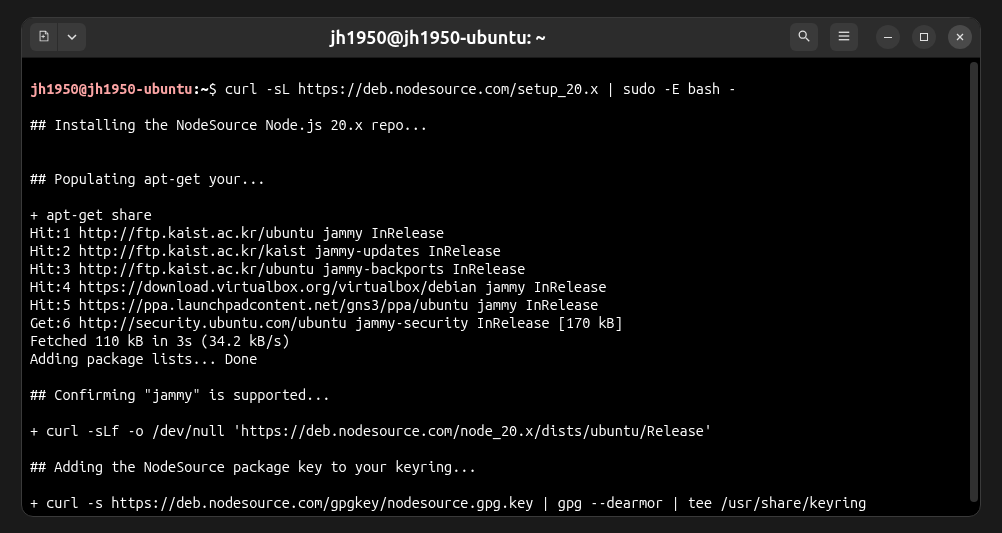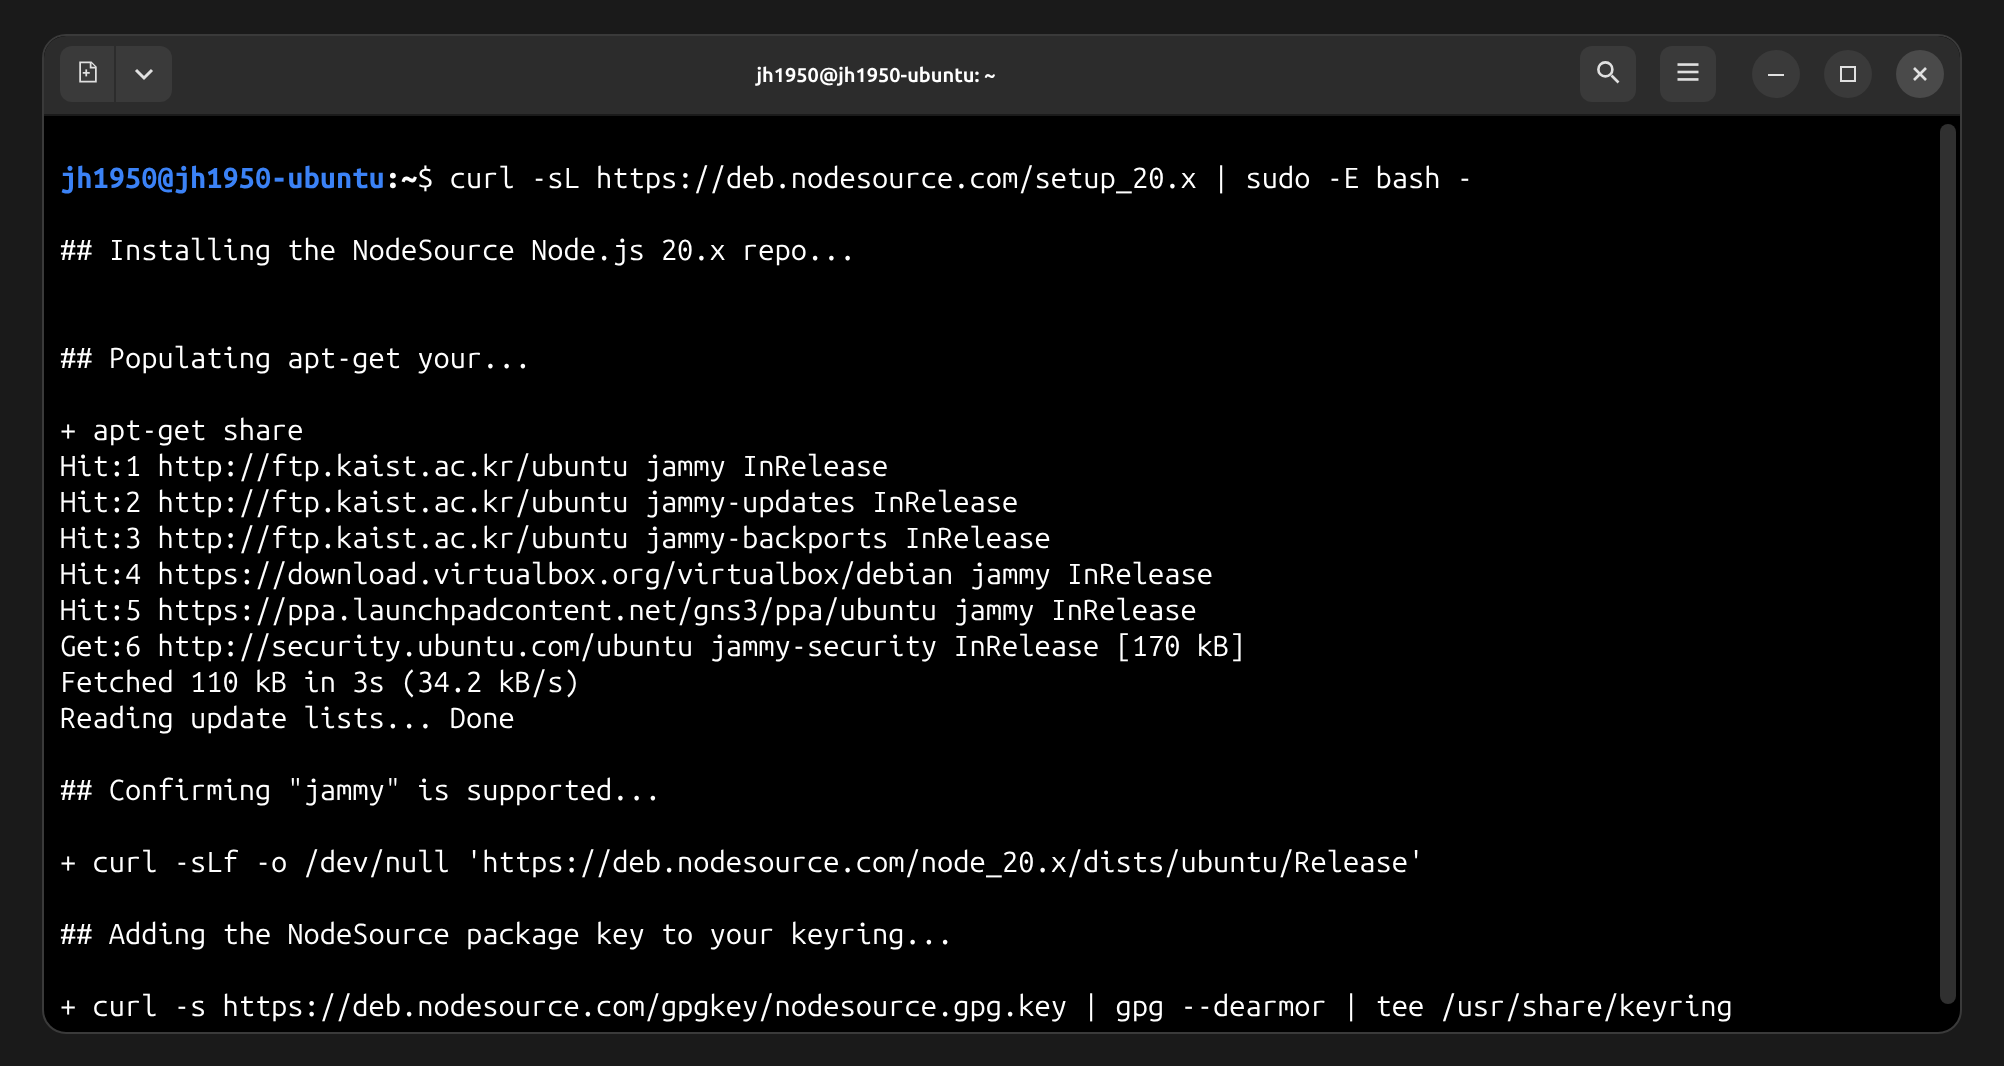--- a/index.html
+++ b/index.html
@@ -57,21 +57,21 @@
       border-right: 1px solid #2c2c2c;
     }
     .tab-btn.right {
       border-radius: 0 6px 6px 0;
     }
     .titlebar-center {
       flex: 1;
       text-align: center;
       color: #ffffff;
       font-family: 'Ubuntu', sans-serif;
-      font-size: 10px;
+      font-size: 18px;
       font-weight: bold;
     }
     .titlebar-right {
       display: flex;
       align-items: center;
       gap: 12px;
     }
     .icon-btn {
       width: 28px;
       height: 28px;
@@ -109,21 +109,21 @@
       padding: 4px 8px;
       font-size: 14.5px;
       line-height: 18px;
       color: #ffffff;
       overflow-y: auto;
       font-family: 'Ubuntu Mono', 'DejaVu Sans Mono', 'Courier New', monospace;
       white-space: pre;
       position: relative;
     }
     .prompt-user {
-      color: #3b82f6;
+      color: #fca5a5;
       font-weight: bold;
     }
     .prompt-path {
       color: #ffffff;
       font-weight: bold;
     }
     .prompt-colon {
       color: #ffffff;
       font-weight: bold;
     }
@@ -214,27 +214,27 @@
   <div class="terminal-content">
 <span class="prompt-user">jh1950@jh1950-ubuntu</span><span class="prompt-colon">:</span><span class="prompt-path">~</span><span>$</span> <span>curl -sL https://deb.nodesource.com/setup_20.x | sudo -E bash -</span>
 <span></span>
 <span>## Installing the NodeSource Node.js 20.x repo...</span>
 <span></span>
 <span></span>
 <span>## Populating apt-get your...</span>
 <span></span>
 <span>+ apt-get share</span>
 <span>Hit:1 http://ftp.kaist.ac.kr/ubuntu jammy InRelease</span>
-<span>Hit:2 http://ftp.kaist.ac.kr/ubuntu jammy-updates InRelease</span>
+<span>Hit:2 http://ftp.kaist.ac.kr/kaist jammy-updates InRelease</span>
 <span>Hit:3 http://ftp.kaist.ac.kr/ubuntu jammy-backports InRelease</span>
 <span>Hit:4 https://download.virtualbox.org/virtualbox/debian jammy InRelease</span>
 <span>Hit:5 https://ppa.launchpadcontent.net/gns3/ppa/ubuntu jammy InRelease</span>
 <span>Get:6 http://security.ubuntu.com/ubuntu jammy-security InRelease [170 kB]</span>
 <span>Fetched 110 kB in 3s (34.2 kB/s)</span>
-<span>Reading update lists... Done</span>
+<span>Adding package lists... Done</span>
 <span></span>
 <span>## Confirming "jammy" is supported...</span>
 <span></span>
 <span>+ curl -sLf -o /dev/null 'https://deb.nodesource.com/node_20.x/dists/ubuntu/Release'</span>
 <span></span>
 <span>## Adding the NodeSource package key to your keyring...</span>
 <span></span>
 <span>+ curl -s https://deb.nodesource.com/gpgkey/nodesource.gpg.key | gpg --dearmor | tee /usr/share/keyring</span>
     <div class="scrollbar"></div>
   </div>

